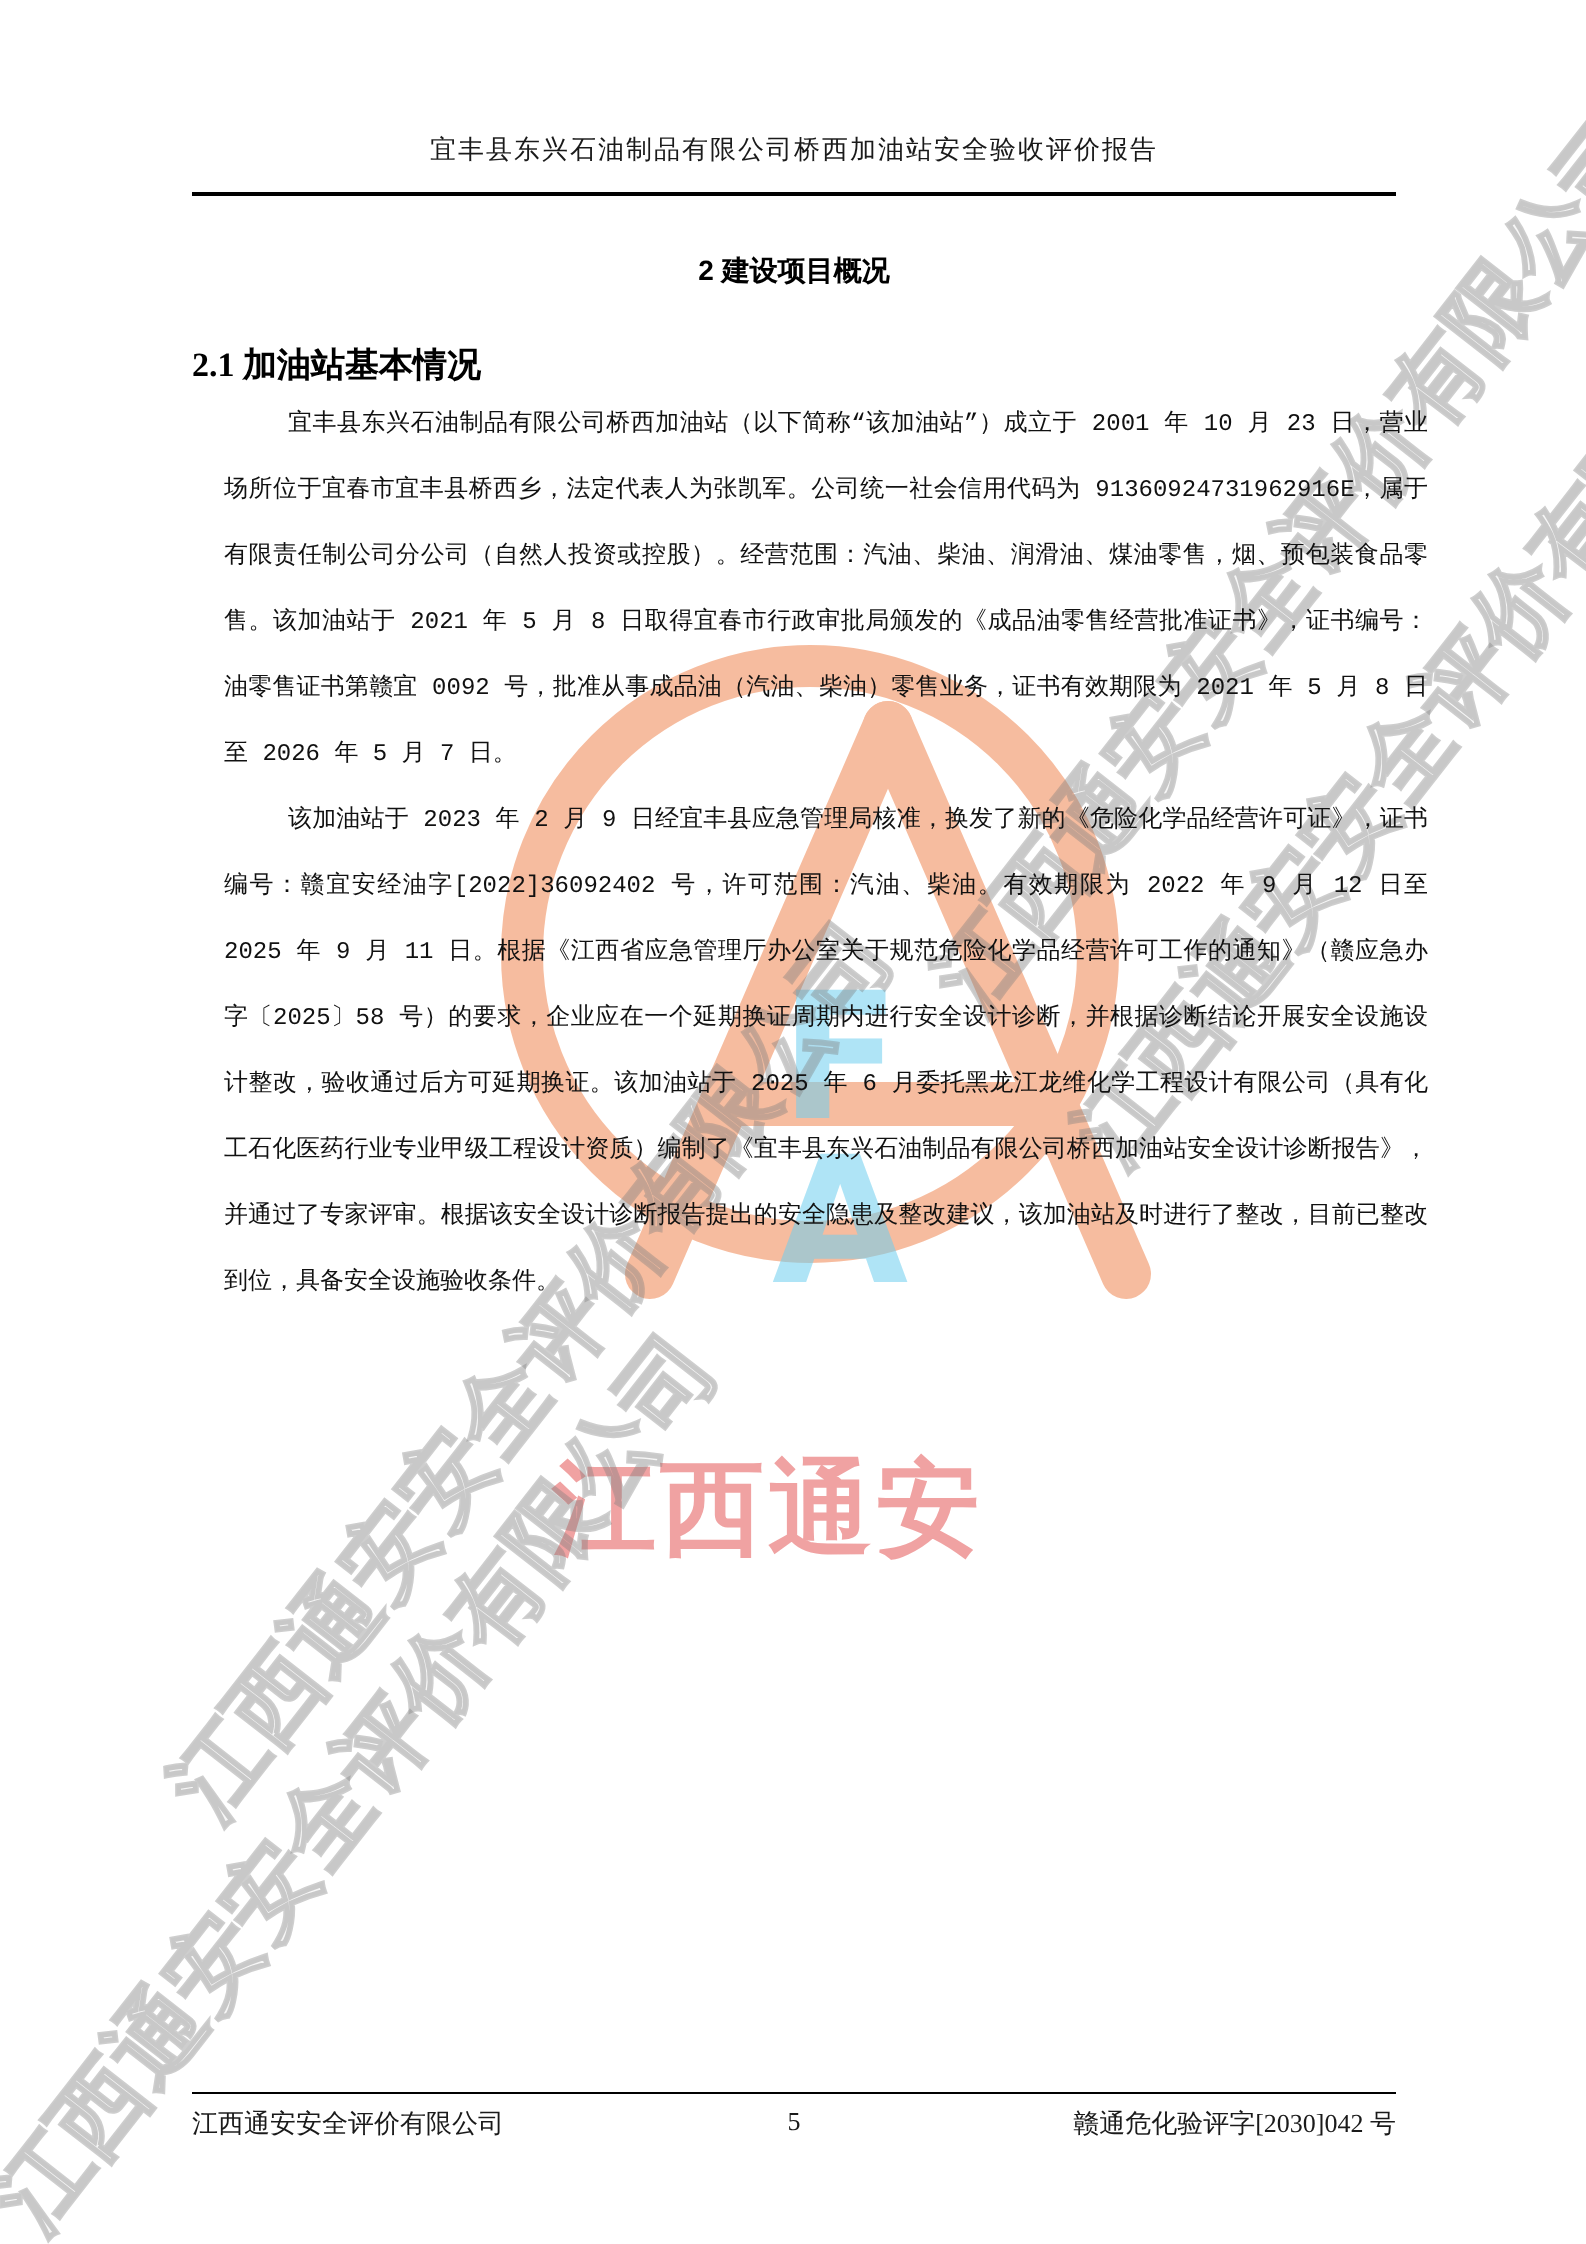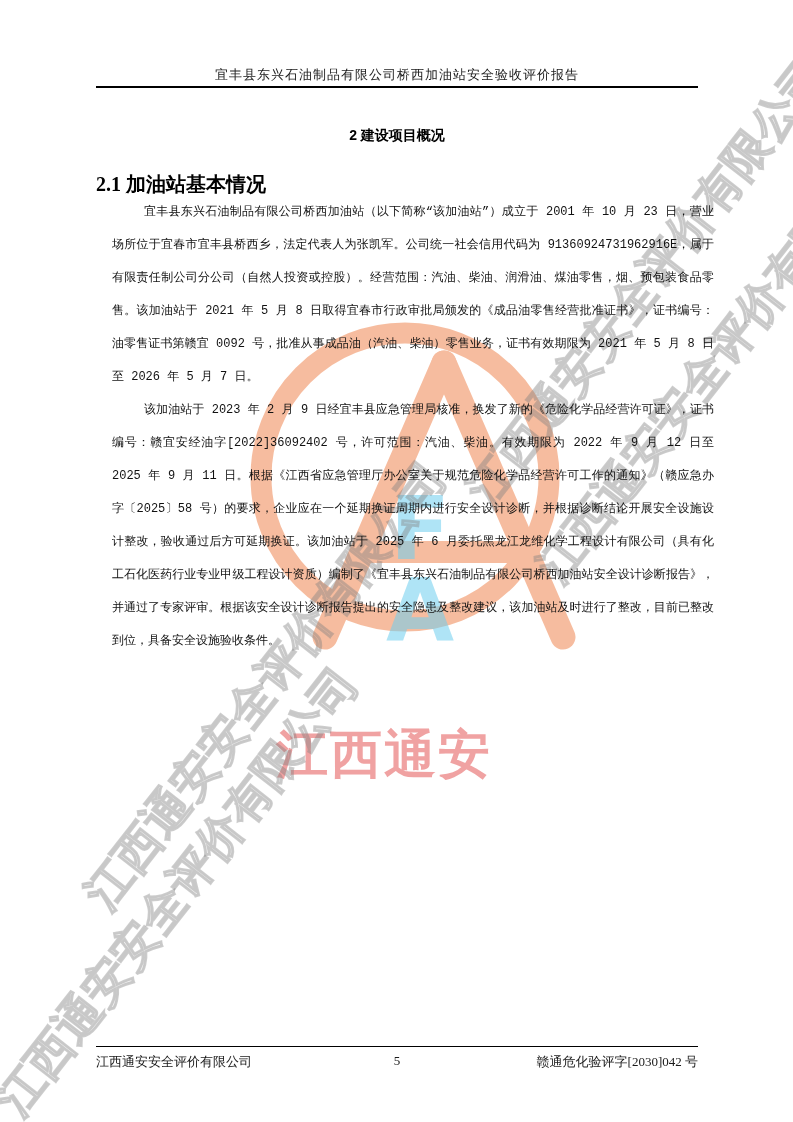--- a/index.html
+++ b/index.html
@@ -33,30 +33,30 @@
   }
   .wm-diag.d1 { left:478px; top:468px; }
   .wm-diag.d2 { left:96px;  top:872px; }
   .wm-diag.d3 { left:8px;   top:1078px; }
   .wm-diag.d4 { left:548px; top:545px; }
   
   .content { position:absolute; inset:0; z-index:2; }
   .header {
     position:absolute; left:96px; width:602px; top:66px;
     text-align:center; font-size:13px; letter-spacing:1px; color:#1a1a1a;
-    padding-bottom:2px; border-bottom:2px solid #000;
+    padding-bottom:12px; border-bottom:2px solid #000;
   }
   .chapter-title {
     position:absolute; left:96px; width:602px; top:127px;
     text-align:center; font-size:14px; font-weight:bold; color:#000;
     font-family:"Liberation Sans","DejaVu Sans",sans-serif;
   }
   .section-heading {
     position:absolute; left:96px; top:171px;
-    font-size:20px; font-weight:bold; color:#000;
+    font-size:17px; font-weight:bold; color:#000;
   }
   .bodytext {
     position:absolute; left:112px; width:602px; top:196px;
     font-size:12px; line-height:33px; text-align:justify;
     text-justify:inter-ideograph;
     font-family:Liberation Mono, monospace;
   }
   .bodytext p { margin:0; text-indent:32px; }
   .footer {
     position:absolute; left:96px; width:602px; top:1046px;

